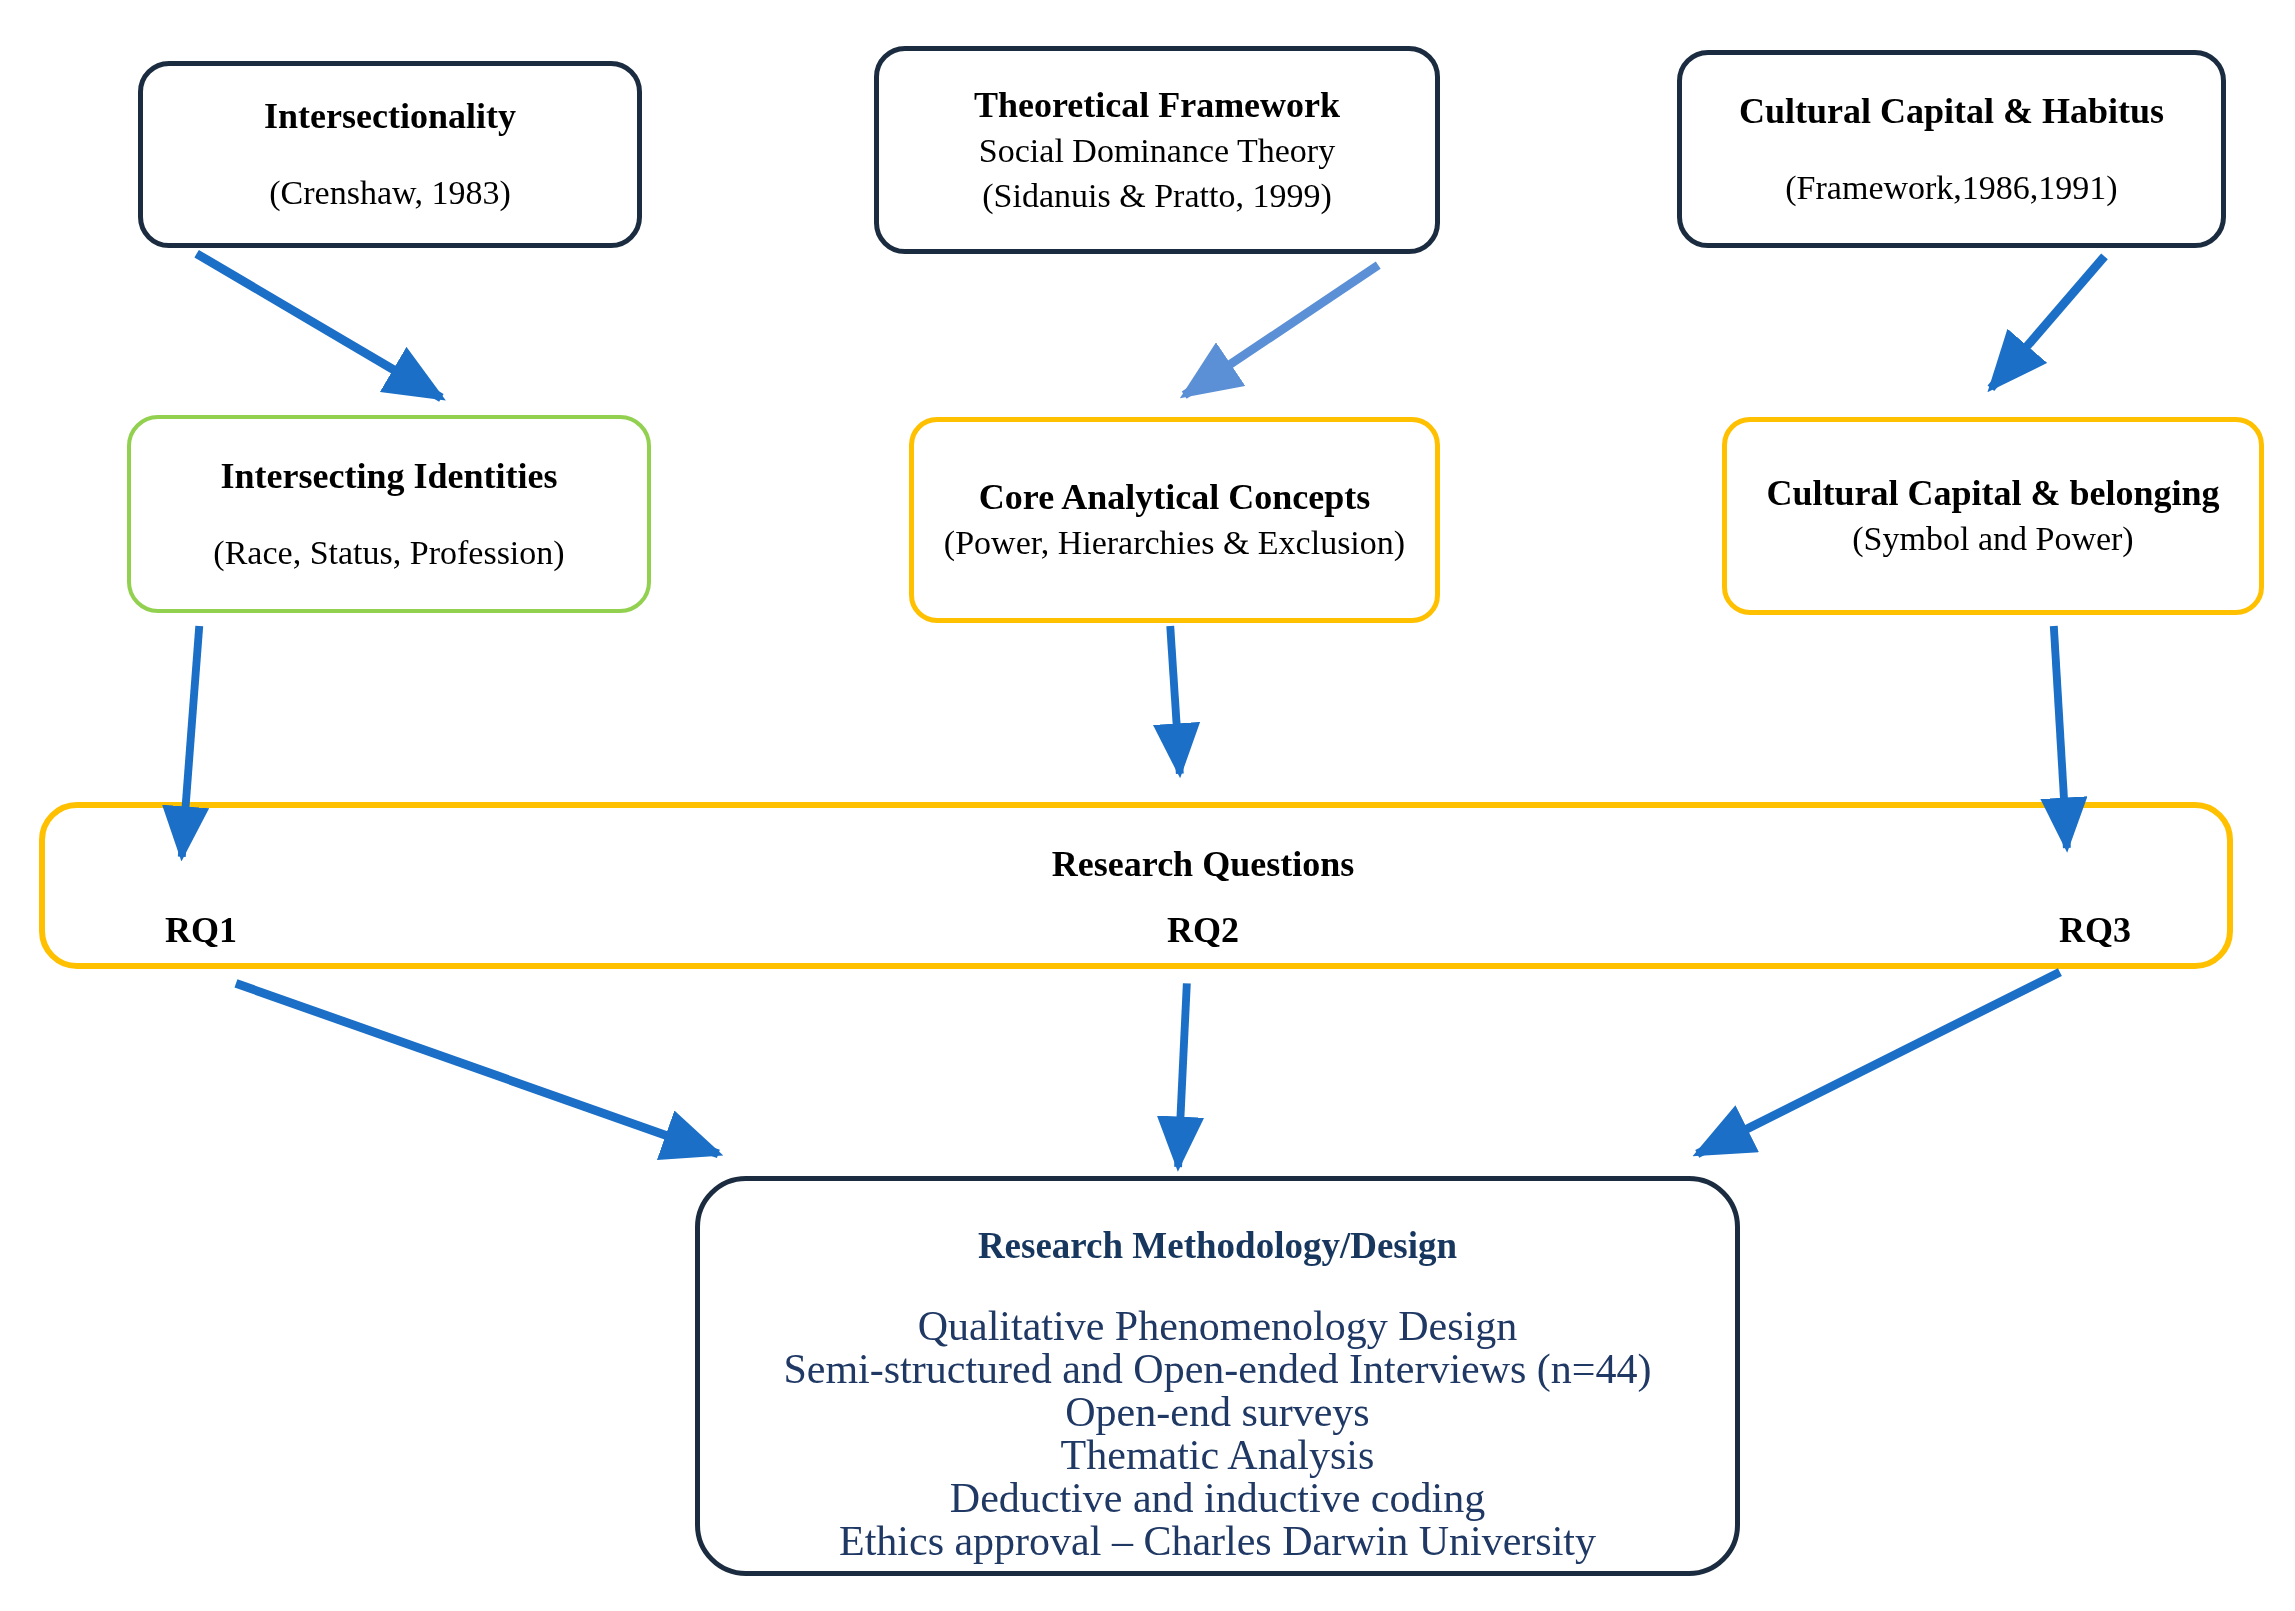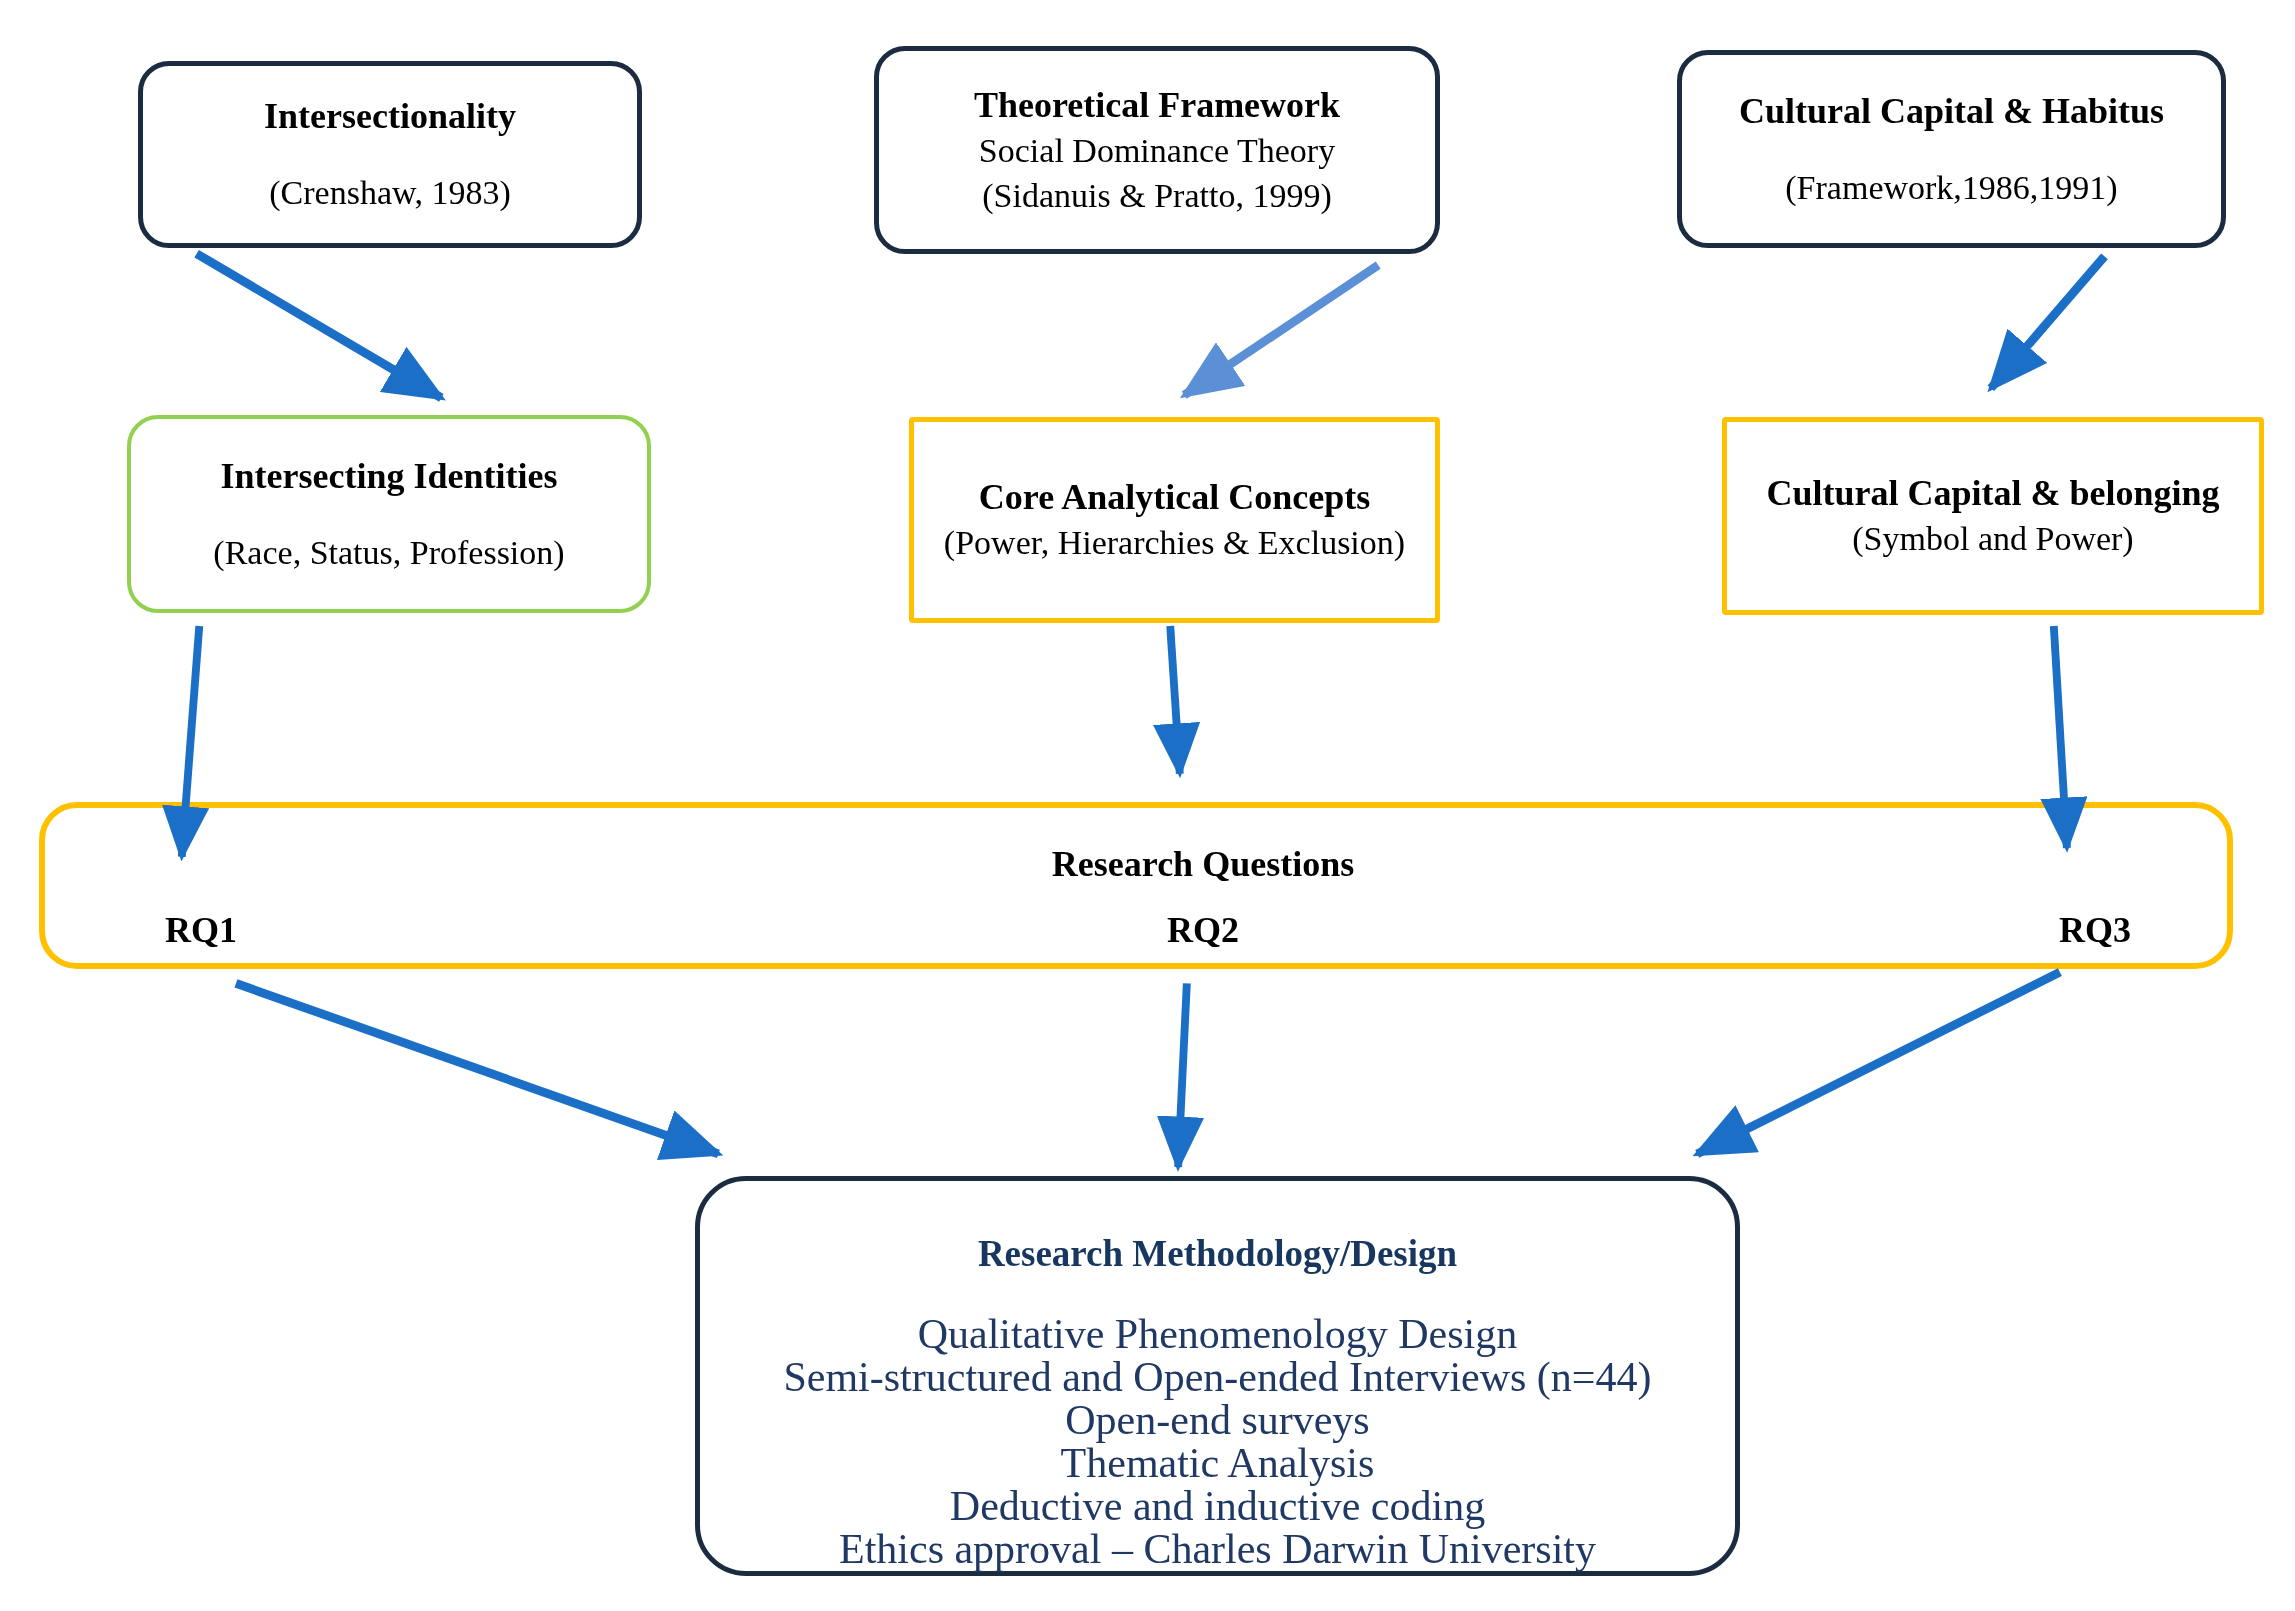--- a/index.html
+++ b/index.html
@@ -9,21 +9,21 @@
   .box{
     position:absolute;
     background:#ffffff;
     display:flex;flex-direction:column;
     align-items:center;justify-content:center;
     text-align:center;color:#000000;
     box-sizing:border-box;
   }
   .navy{border:5.2px solid #1b2c40;border-radius:31px;}
   .green{border:4.4px solid #92d050;border-radius:31px;}
-  .gold{border:5.2px solid #ffc000;border-radius:4px;}
+  .gold{border:5.2px solid #ffc000;border-radius:28px;}
 
   .title{font-weight:bold;font-size:36px;line-height:45px;}
   .line{font-size:34px;line-height:45px;}
   .spread .title{margin-bottom:31px;}
 
   
   #b-intersectionality{left:138px;top:61px;width:504px;height:187px;}
   #b-theoretical{left:874px;top:46px;width:566px;height:208px;}
   #b-habitus{left:1677px;top:50px;width:549px;height:198px;}
 
@@ -44,21 +44,21 @@
   }
   .rq{position:absolute;top:101px;transform:translateX(-50%);font-weight:bold;font-size:36px;}
   #rq1{left:156px;}
   #rq2{left:1158px;}
   #rq3{left:2050px;}
 
   
   #b-methodology{
     left:695px;top:1176px;width:1045px;height:400px;
     border:5.2px solid #1b2c40;border-radius:51px;
-    justify-content:flex-end;
+    justify-content:flex-start;padding-top:42px;
   }
   .m-title{font-weight:bold;font-size:37px;line-height:45px;color:#17375e;}
   .m-lines{margin-top:37px;color:#1f3864;}
   .m-line{font-size:42px;line-height:43px;}
 
   #arrows{position:absolute;left:0;top:0;pointer-events:none;}
 </style>
 </head>
 <body>
 

